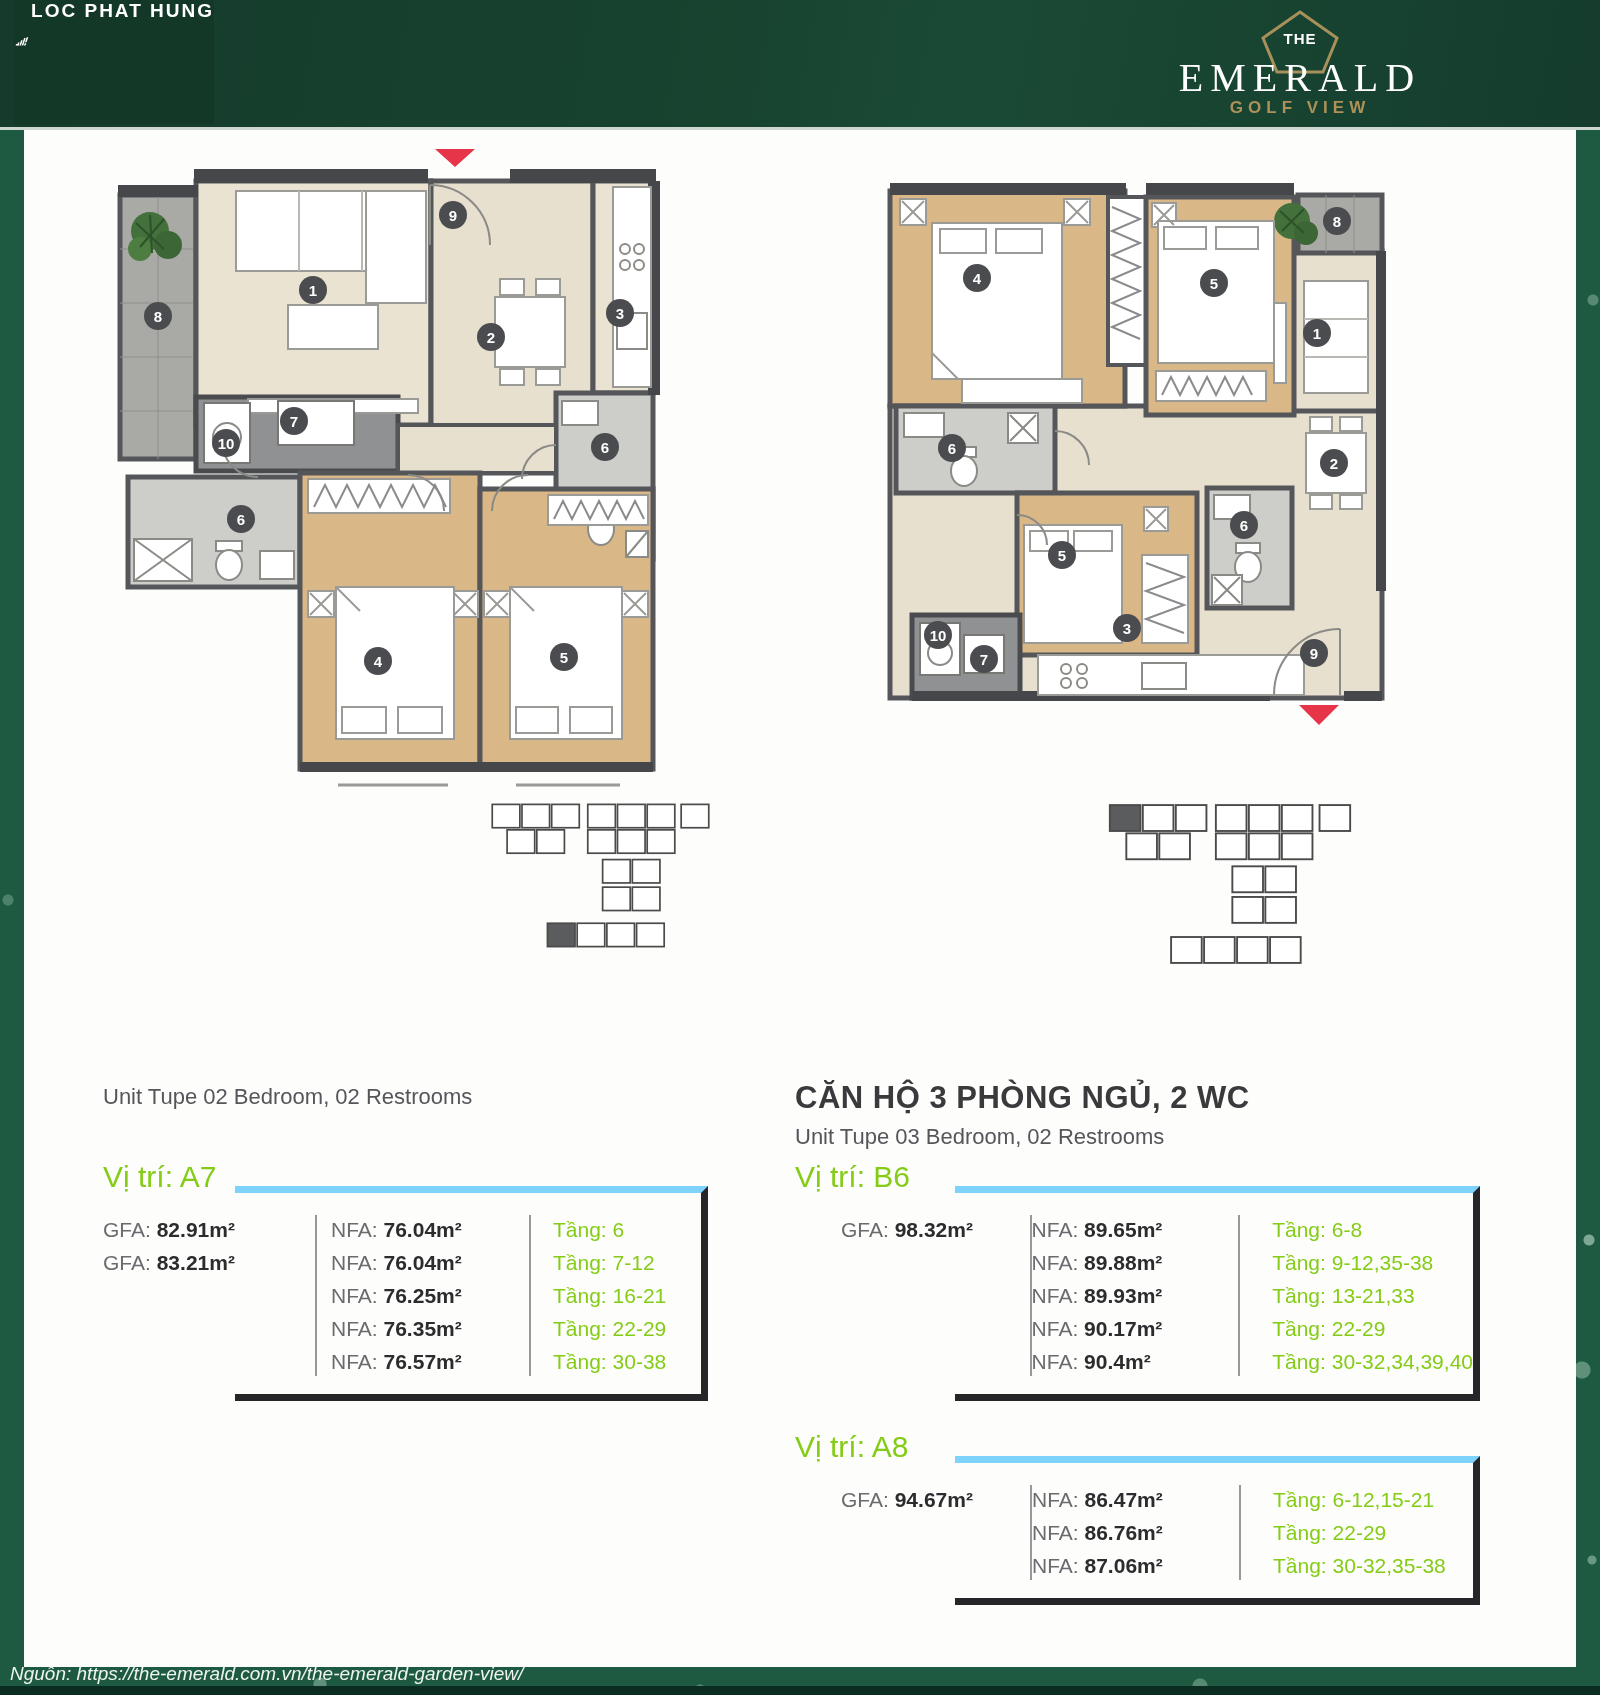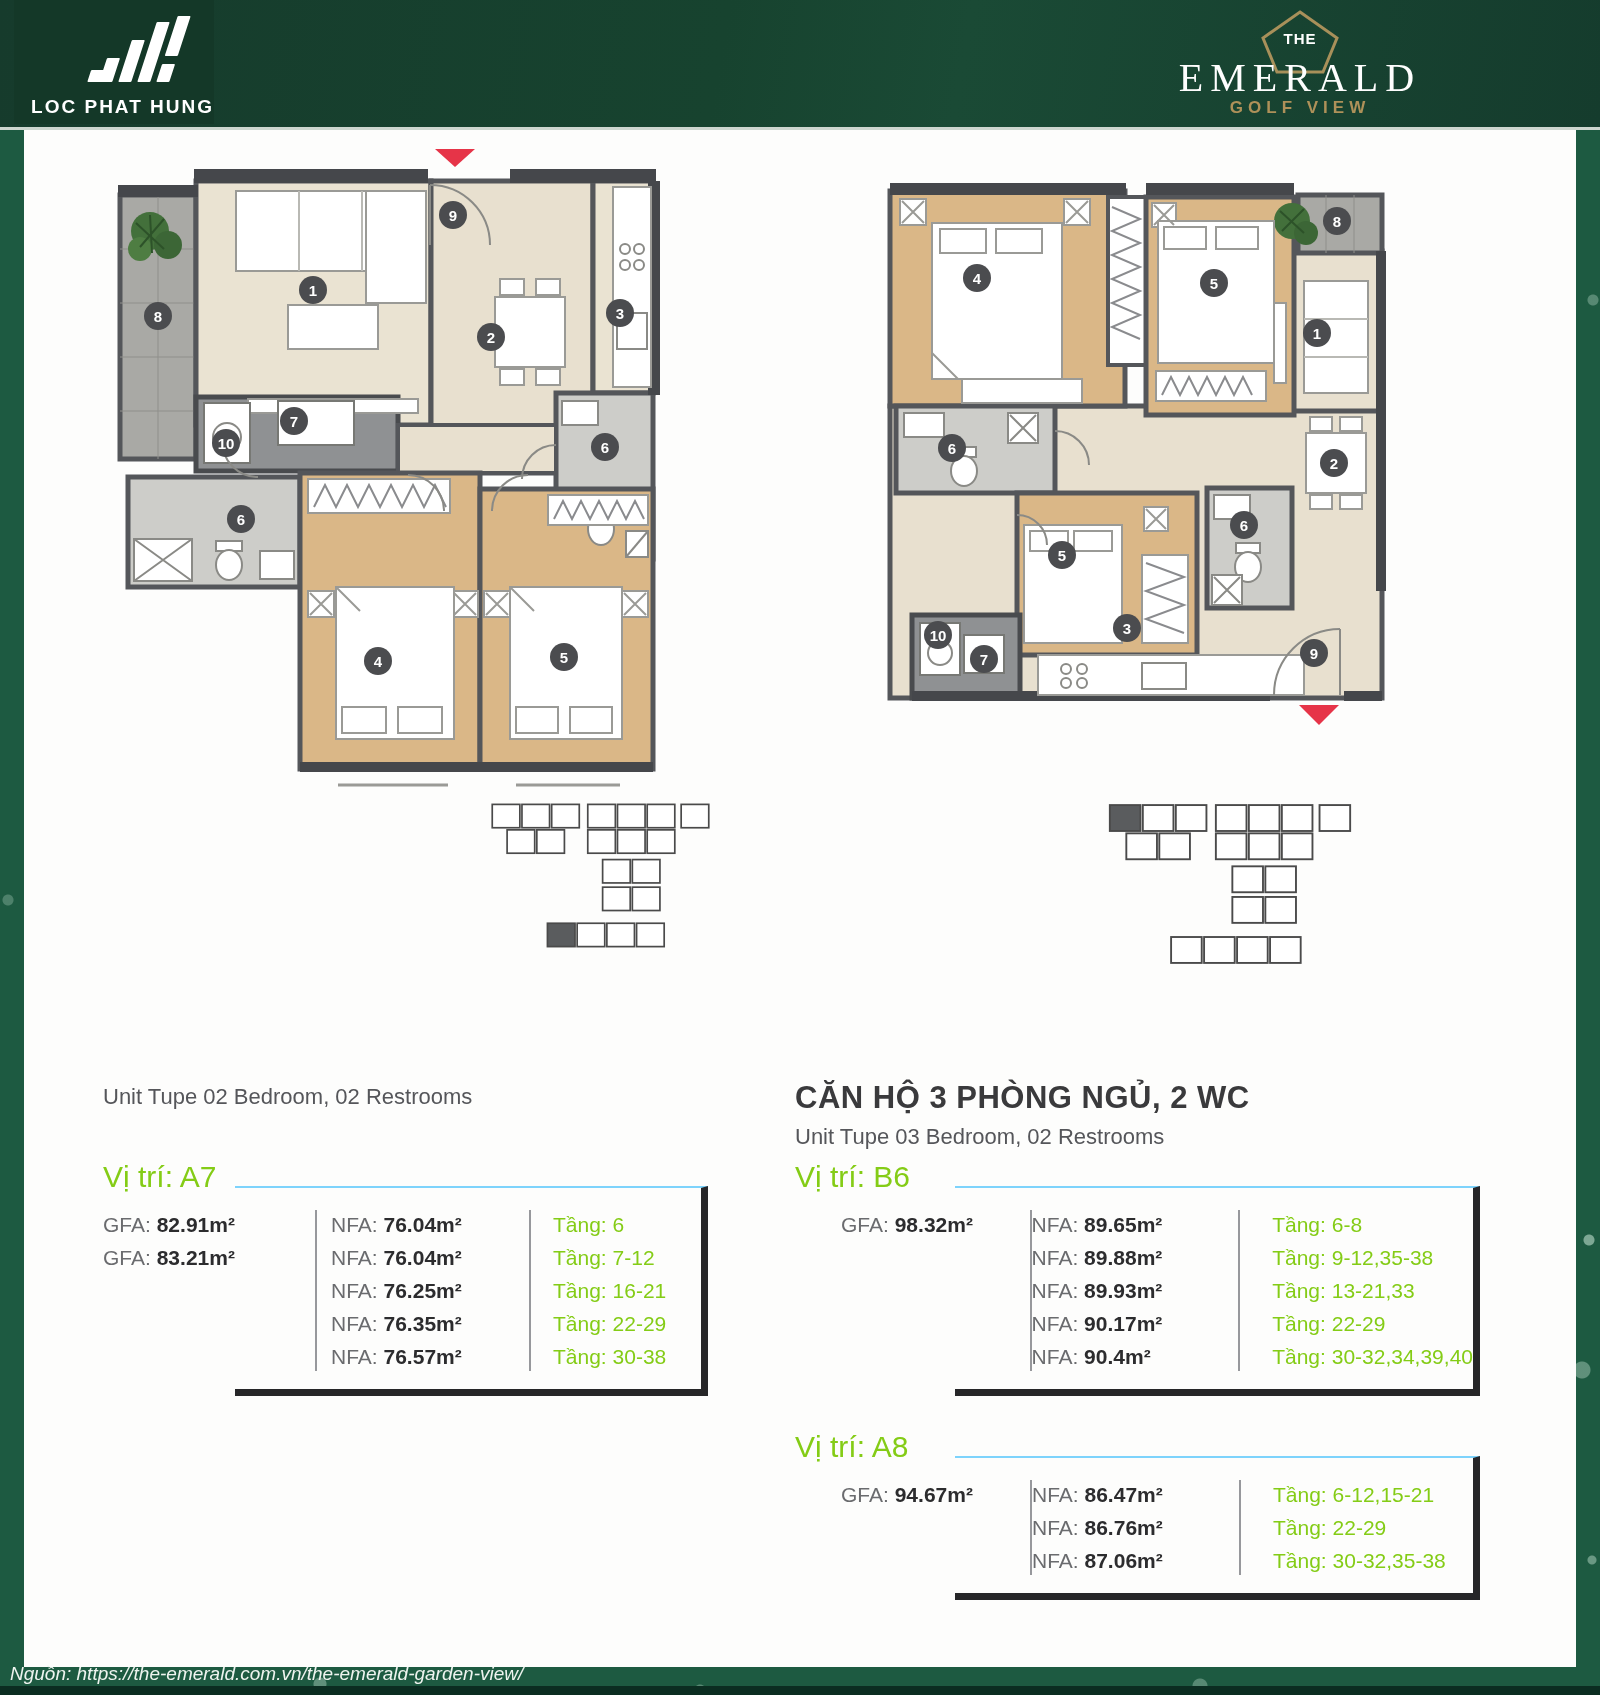--- a/index.html
+++ b/index.html
@@ -11,32 +11,32 @@
     radial-gradient(circle at 1592px 1560px, rgba(220,245,230,.4) 4px, transparent 5px),
     radial-gradient(circle at 320px 1684px, rgba(220,245,230,.35) 6px, transparent 7px),
     radial-gradient(circle at 700px 1690px, rgba(220,245,230,.3) 5px, transparent 6px),
     radial-gradient(circle at 1200px 1686px, rgba(220,245,230,.3) 7px, transparent 8px),
     radial-gradient(circle at 8px 900px,  rgba(220,245,230,.25) 5px, transparent 6px),
     radial-gradient(circle at 1593px 300px, rgba(220,245,230,.3) 5px, transparent 6px)}
   .header{position:absolute;top:0;left:0;width:1600px;height:127px;
           background:linear-gradient(100deg,#163b2c 0%,#17432f 45%,#1a4a35 60%,#153c2d 100%);
           border-bottom:3px solid #cdd6cf;z-index:2}
   .logo-left{position:absolute;left:14px;top:0;width:200px;height:124px;background:#143828;
-             display:flex;flex-direction:column;align-items:flex-end;justify-content:flex-end;padding-bottom:6px;box-sizing:border-box}
+             display:flex;flex-direction:row;align-items:flex-start;justify-content:flex-end;padding-bottom:6px;box-sizing:border-box}
   .logo-left .name{color:#fff;font-weight:bold;font-size:19px;letter-spacing:2px;white-space:nowrap}
   .logo-right{position:absolute;left:1155px;top:8px;width:290px;height:112px;text-align:center}
   .logo-right .emerald{font-family:"Liberation Serif",serif;color:#fefefe;font-size:40px;
                        letter-spacing:7px;line-height:1;margin-top:-16px}
   .logo-right .tagline{color:#ae9159;font-weight:bold;font-size:17px;letter-spacing:5px;margin-top:0}
   .panel{position:absolute;left:24px;top:130px;width:1552px;height:1537px;background:#fdfdfc;z-index:1}
   .abs{position:absolute;z-index:3}
   .unit-title{font-size:31px;font-weight:800;color:#3a3a3c;letter-spacing:.5px;white-space:nowrap}
   .unit-sub{font-size:22px;color:#55565a;margin-top:8px;white-space:nowrap}
   .loc-label{font-size:30px;font-weight:normal;color:#84cc16;margin-bottom:0;height:26px}
-  .spec-box{border-top:2px solid #7dd3fc;border-right:7px solid #262628;border-bottom:7px solid #262628;
+  .spec-box{border-top:7px solid #7dd3fc;border-right:7px solid #262628;border-bottom:7px solid #262628;
             display:flex;align-items:flex-start;padding:20px 0 16px 0;box-sizing:border-box;background:transparent}
   .spec-row{line-height:33px;font-size:21px;color:#6a6b6e;white-space:nowrap}
   .spec-row b{color:#2c2c2e}
   .vdiv{width:2px;background:#97989c;align-self:stretch;margin:2px 0}
   .col-tang .spec-row{color:#84cc16}
   .spec-a7 .spec-box{margin-left:132px;width:473px}
   .spec-a7 .col-gfa{margin-left:-132px;width:212px}
   .spec-a7 .col-nfa{width:212px;padding-left:14px;box-sizing:border-box}
   .spec-a7 .col-tang{flex:1;padding-left:22px}
   .spec-r .spec-box{margin-left:160px;width:525px}

